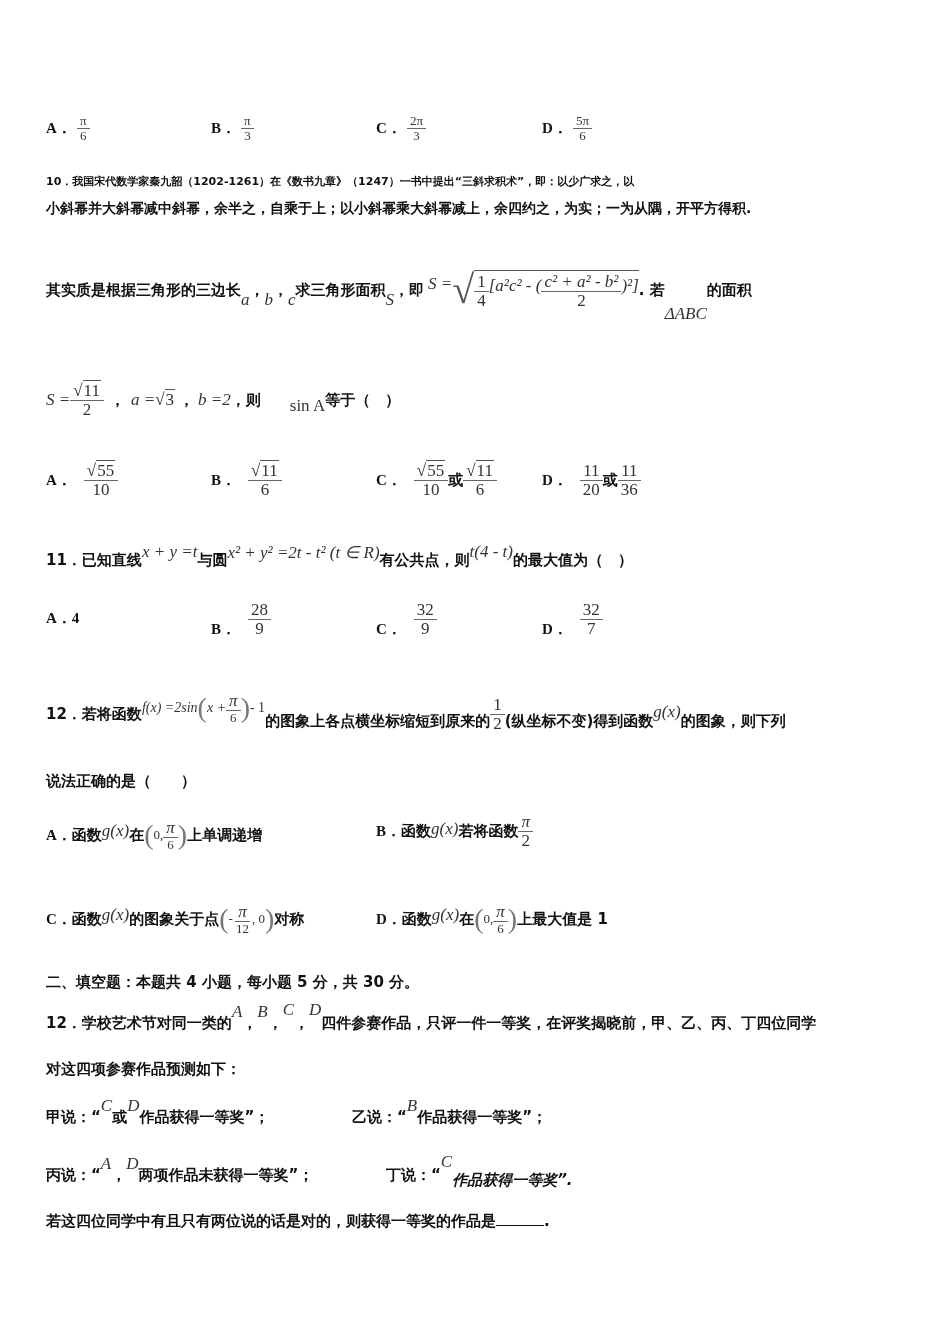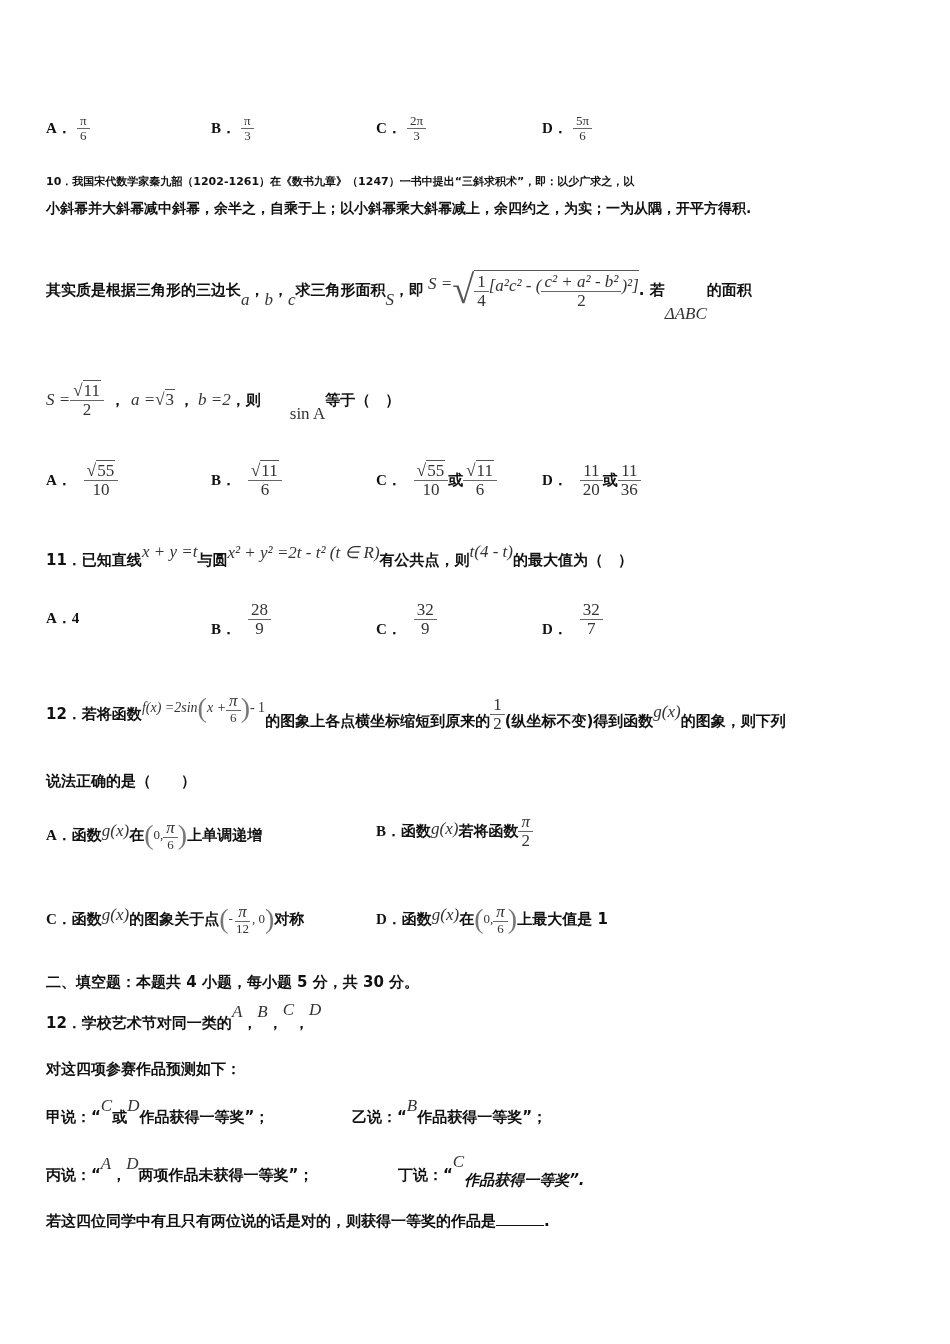--- a/index.html
+++ b/index.html
@@ -94,21 +94,21 @@
       <span class="num">√<span class="sqrt"><span class="rad">11</span></span></span>
       <span class="den">2</span>
     </span>
   <span style="margin:0 6px;">，</span>
   <span class="m">a =</span>
     <span class="mu">√</span>
     <span class="sqrt mu"><span class="rad">3</span></span>
   <span style="margin:0 4px;">，</span>
   <span class="m">b =2</span>
   <span>，则</span>
-  <span class="m" style="font-style:normal;position:relative;top:14px;padding-left:29px;">sin A</span>
+  <span class="m" style="font-style:normal;position:relative;top:6px;padding-left:29px;">sin A</span>
   <span>等于（　）</span>
 </div>
 
 <div class="abs" style="top:456px;left:46px;width:640px;height:56px;">
   <span class="abs" style="left:0;top:6px;display:flex;align-items:center;">
     <span class="lbl" style="margin-right:12px;">A．</span>
     <span class="frac">
         <span class="num">√<span class="sqrt"><span class="rad">55</span></span></span>
         <span class="den">10</span>
       </span>
@@ -266,20 +266,21 @@
 
 <div class="abs cn" style="top:1000px;left:46px;height:36px;display:flex;align-items:center;">
   <span style="margin-top:10px;">12．学校艺术节对同一类的</span>
   <span class="m" style="position:relative;top:-6px;">A</span>
     <span style="margin-top:10px;">，</span>
   <span class="m" style="position:relative;top:-6px;">B</span>
     <span style="margin-top:10px;">，</span>
   <span class="m" style="position:relative;top:-8px;">C</span>
     <span style="margin-top:10px;">，</span>
   <span class="m" style="position:relative;top:-8px;">D</span>
+  <span style="margin-top:10px;">四件参赛作品，只评一件一等奖，在评奖揭晓前，甲、乙、丙、丁四位同学</span>
 </div>
 <div class="abs cn" style="top:1060px;left:46px;">对这四项参赛作品预测如下：</div>
 
 <div class="abs cn" style="top:1094px;left:46px;height:36px;display:flex;align-items:center;">
   <span style="margin-top:10px;">甲说：“</span>
   <span class="m" style="position:relative;top:-6px;">C</span>
   <span style="margin-top:10px;">或</span>
   <span class="m" style="position:relative;top:-6px;">D</span>
   <span style="margin-top:10px;">作品获得一等奖”；</span>
 </div>
@@ -290,20 +291,20 @@
 </div>
 
 <div class="abs cn" style="top:1152px;left:46px;height:36px;display:flex;align-items:center;">
   <span style="margin-top:10px;">丙说：“</span>
   <span class="m" style="position:relative;top:-6px;">A</span>
   <span style="margin-top:10px;">，</span>
   <span class="m" style="position:relative;top:-6px;">D</span>
   <span style="margin-top:10px;">两项作品未获得一等奖”；</span>
 </div>
 <div class="abs cn" style="top:1152px;left:386px;height:36px;display:flex;align-items:center;">
-  <span style="margin-top:10px;margin-left:12px;">丁说：“</span>
+  <span style="margin-top:10px;">丁说：“</span>
   <span class="m" style="position:relative;top:-8px;">C</span>
   <span style="margin-top:20px;font-style:italic;">作品获得一等奖”.</span>
 </div>
 
 <div class="abs cn" style="top:1212px;left:46px;">
   <span>若这四位同学中有且只有两位说的话是对的，则获得一等奖的作品是</span><span class="blank"></span><span>.</span>
 </div>
 
 </body></html>

